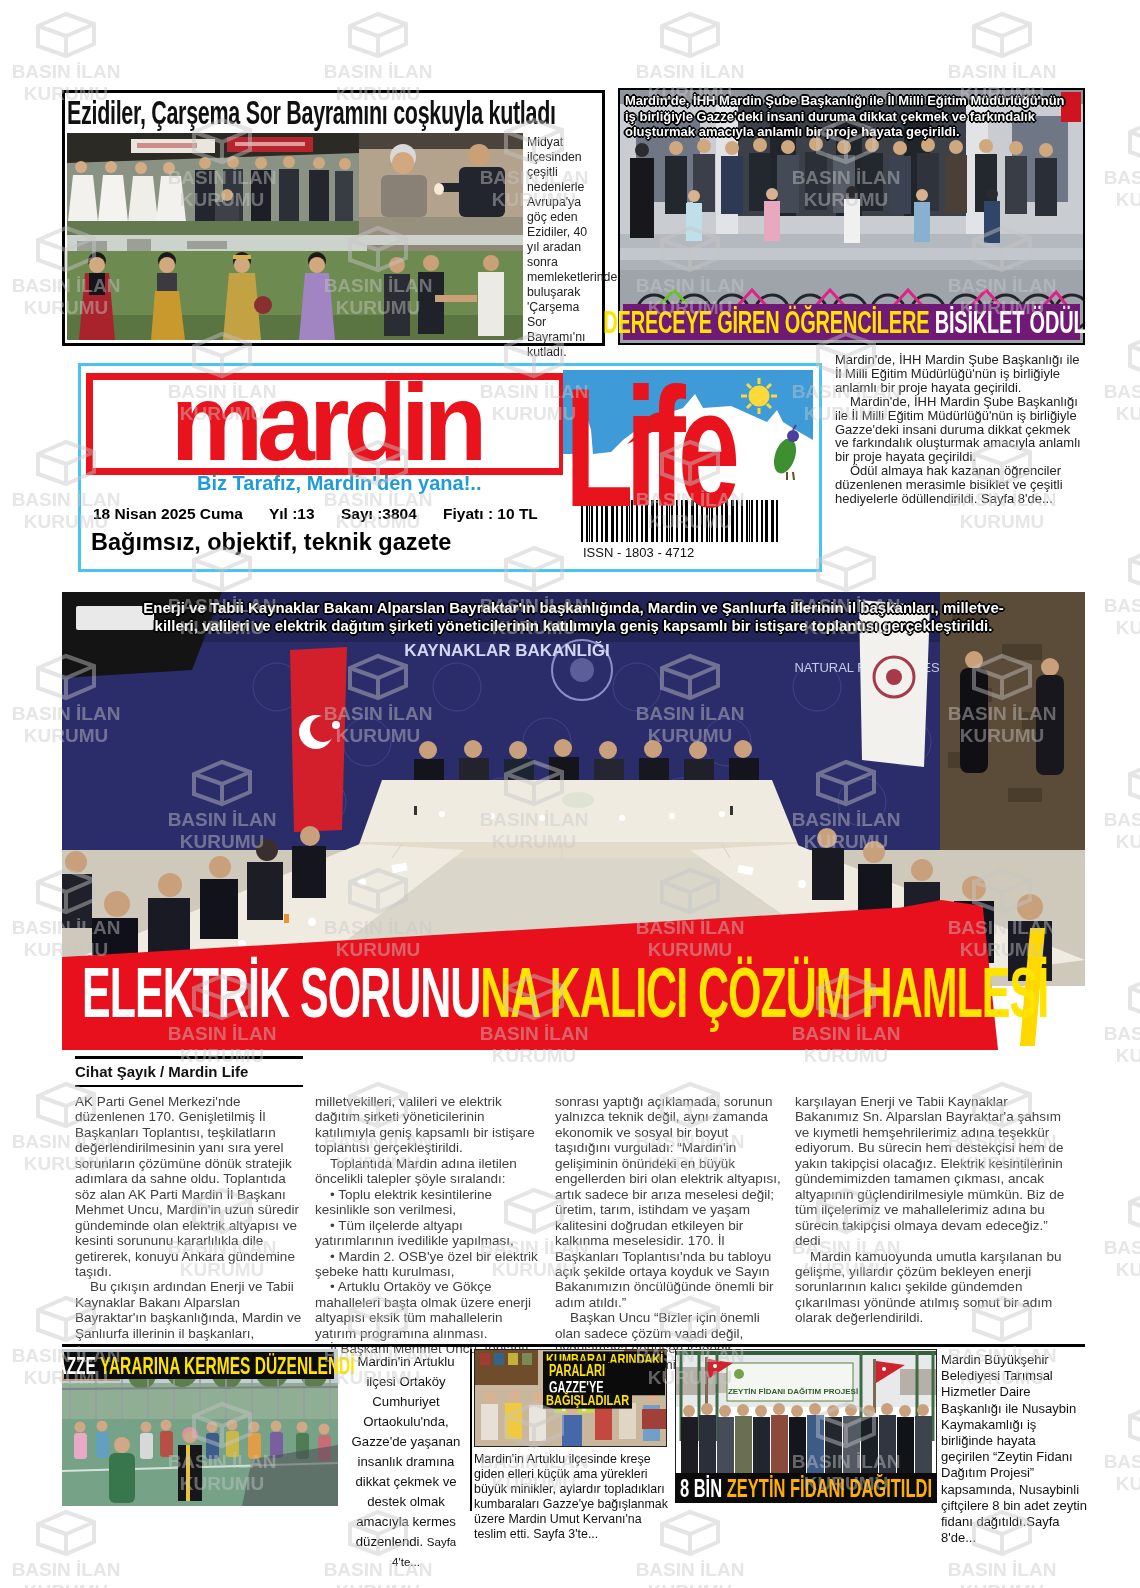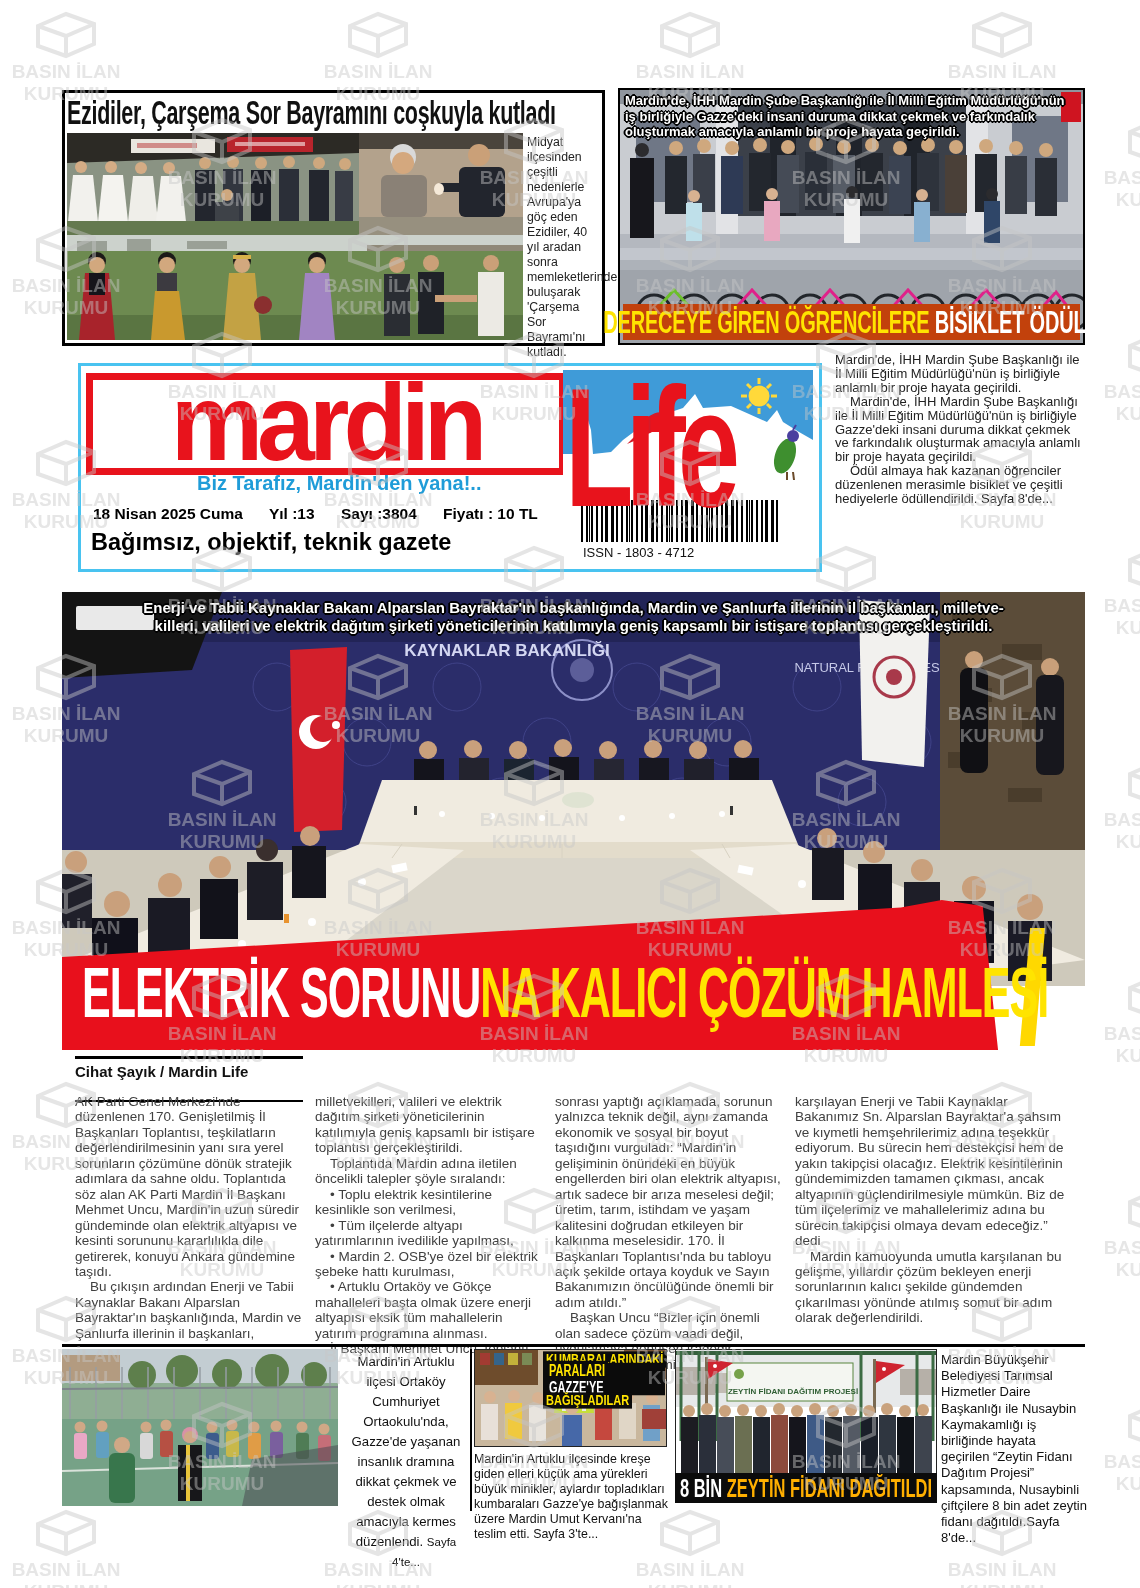--- a/index.html
+++ b/index.html
@@ -13,21 +13,21 @@
   
   .story-tl{left:62px;top:90px;width:537px;height:250px;border:3px solid #000;background:#fff;}
   .tl-headline{position:absolute;left:2px;top:2px;width:533px;height:36px;overflow:hidden;}
   .tl-headline .cnd{font-size:21.5px;transform:scaleY(1.52);transform-origin:top left;letter-spacing:-.3px;}
   .tl-collage{position:absolute;left:2px;top:40px;width:456px;height:207px;}
   .tl-side{position:absolute;left:462px;top:42px;width:73px;font-size:12.3px;line-height:15px;color:#222;}
   .tl-side .pref{margin-top:1px;}
   
   .story-tr{left:618px;top:88px;width:463px;height:253px;border:2px solid #000;background:#777;}
   .tr-caption{position:absolute;left:5px;top:3px;width:452px;font-size:13px;line-height:15.5px;z-index:3;}
-  .tr-strip{position:absolute;left:3px;right:3px;bottom:3px;height:36px;background:#c2410c;
+  .tr-strip{position:absolute;left:3px;right:3px;bottom:3px;height:36px;background:#701a75;
             display:flex;align-items:center;justify-content:center;z-index:3;}
   .tr-strip .cnd{font-size:20px;transform:scaleY(1.55);letter-spacing:-.2px;}
   .tr-corner{position:absolute;top:2px;right:2px;width:20px;height:30px;background:#cf1420;z-index:2;}
   
   .masthead{left:78px;top:363px;width:738px;height:203px;border:3px solid #49c3f0;background:#fff;}
   .logo-box{position:absolute;left:5px;top:7px;width:466px;height:88px;border:7px solid #e8131c;
             overflow:hidden;text-align:center;}
   .logo-word{font-weight:700;font-size:104px;line-height:80px;letter-spacing:-6px;color:#e8131c;
              display:inline-block;transform:scaleY(1.05);transform-origin:top center;}
   .tagline{position:absolute;left:116px;top:106px;font-weight:700;font-size:20px;color:#1f9cd8;}
@@ -50,21 +50,21 @@
   .main-caption{left:70px;top:599px;width:1007px;text-align:center;font-size:15px;line-height:18px;z-index:3;}
   .banner{left:62px;top:900px;width:1023px;height:150px;}
   .banner-red{position:absolute;inset:0;background:#e8101c;
      clip-path:polygon(0 38%,82% 5%,86% 0,90% 4%,91.5% 100%,0 100%);}
   .yellow-slash{position:absolute;left:963px;top:28px;width:15px;height:118px;background:#ffd800;
      transform:skewX(-5deg);}
   .banner-text{position:absolute;left:20px;top:54px;z-index:2;}
   .banner-text .cnd{font-size:43px;transform:scaleY(1.62);transform-origin:top left;letter-spacing:-1px;}
   .hw{color:#fff;} .hy{color:#ffe400;}
   .byline{left:75px;top:1056px;width:228px;border-top:3px solid #000;border-bottom:2px solid #000;
-          padding:4px 0 20px 0;font-weight:700;font-size:15px;}
+          padding:4px 0 5px 0;font-weight:700;font-size:15px;}
   .col{top:1094px;font-size:13.5px;line-height:15.45px;white-space:pre-line;color:#404040;}
   .c1{left:75px;width:228px;} .c2{left:315px;width:228px;} .c3{left:555px;width:228px;} .c4{left:795px;width:272px;}
   
   .bottom-rule{left:62px;top:1344px;width:1023px;height:3px;background:#000;}
   .storyA{left:62px;top:1349px;width:276px;height:157px;}
   .stripA{position:absolute;left:2px;top:3px;width:270px;height:27px;background:#0c0c0c;
           display:flex;align-items:center;justify-content:center;z-index:2;}
   .stripA .cnd{font-size:15.5px;transform:scaleY(1.5);}
   .sideA{left:344px;top:1352px;width:124px;font-size:13.2px;line-height:20px;text-align:center;}
   .sideA .pref{font-size:11.5px;display:inline;}
@@ -529,20 +529,23 @@
           <rect x="47" y="104" width="26" height="50" rx="6" fill="#38764c"></rect>
       </g>
       <g>
         <circle cx="128" cy="86" r="8" fill="#d892a6"></circle>
           <circle cx="128" cy="88" r="6" fill="#d0a886"></circle>
         <rect x="116" y="96" width="24" height="56" fill="#17171a"></rect>
           <rect x="124" y="96" width="4" height="56" fill="#e8c43a"></rect>
       </g>
       <polygon points="190,110 276,96 276,157 180,157" fill="#4a4a52" opacity=".55"></polygon>
     </svg>
+    <div class="stripA">
+      <span class="cnd"><span class="hw">GAZZE</span><span class="hy"> YARARINA KERMES DÜZENLENDİ</span></span>
+    </div>
   </div>
   <div class="abs sideA"><span>Mardin'in Artuklu ilçesi Ortaköy Cumhuriyet Ortaokulu'nda, Gazze'de yaşanan insanlık dramına dikkat çekmek ve destek olmak amacıyla kermes düzenlendi. </span><span class="pref">Sayfa 4'te...</span></div>
 
   <div class="abs divA"></div>
 
   <div class="abs storyB">
     <svg viewBox="0 0 193 98" style="position:absolute;inset:0;">
       <rect x="0" y="0" width="193" height="98" fill="#c9b79d"></rect>
       <rect x="0" y="0" width="64" height="36" fill="#6e4c2c"></rect>
       <rect x="6" y="4" width="10" height="12" fill="#a23b32"></rect>

